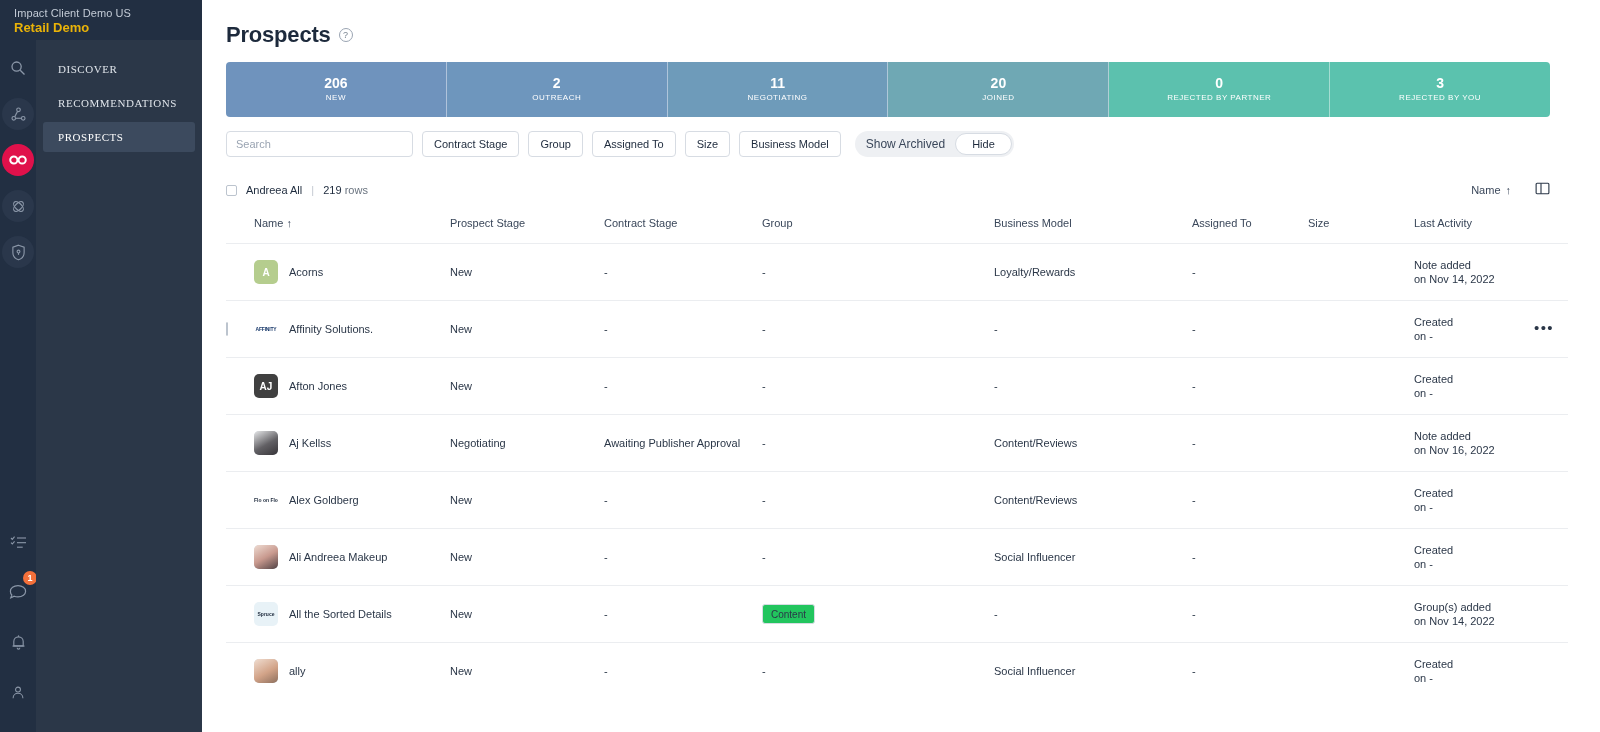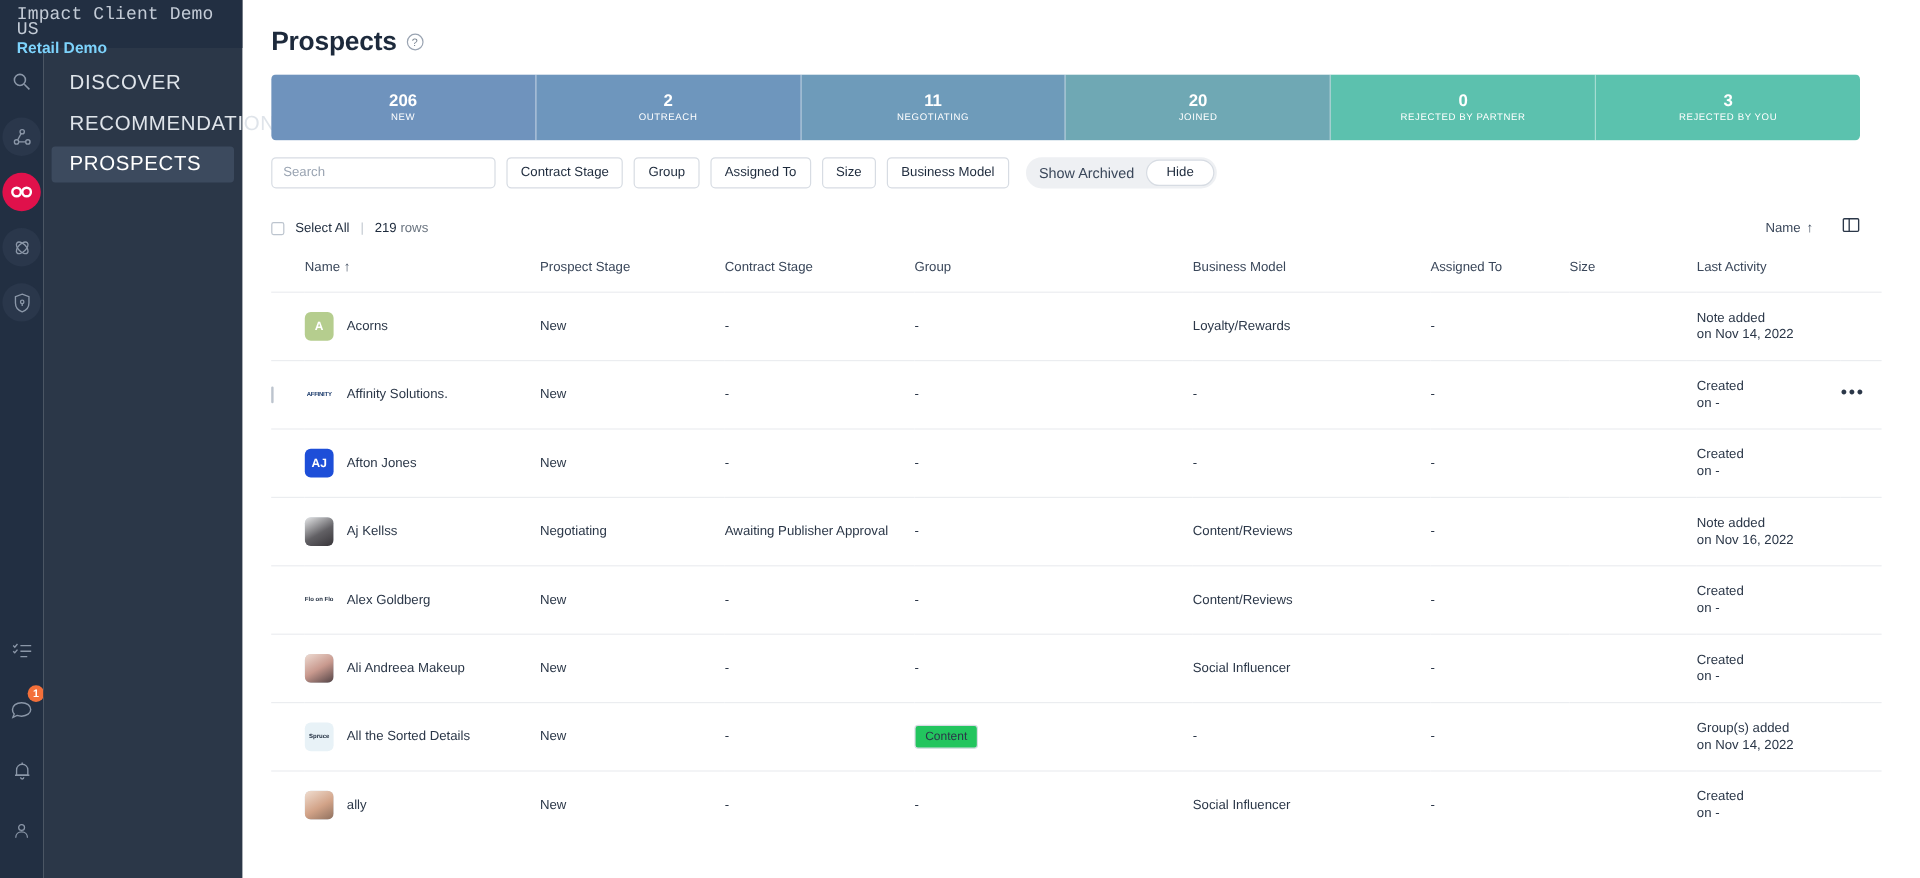--- a/index.html
+++ b/index.html
@@ -49,29 +49,29 @@
     width: 166px; height: 732px; flex: 0 0 166px;
     background: #2b3748;
     position: relative;
   }
   .sidebar-head {
     position: absolute; top: 0; left: -36px; width: 202px;
     padding: 7px 0 0 14px;
     background: #222f42;
     height: 40px;
   }
-  .org-sub { font-size: 15px; color: #c3cbd6; letter-spacing: .1px; line-height: 12px; font-family: Liberation Mono, monospace; }
-  .org-name { font-size: 13px; color: #7dd3fc; font-weight: 700; line-height: 16px; margin-top: 1px; }
+  .org-sub { font-size: 11px; color: #c3cbd6; letter-spacing: .1px; line-height: 12px; }
+  .org-name { font-size: 13px; color: #eab308; font-weight: 700; line-height: 16px; margin-top: 1px; }
   .nav { padding-top: 54px; }
   .nav-item {
     height: 30px; margin: 0 7px 4px 7px;
     display: flex; align-items: center;
     padding-left: 15px;
-    font-size: 17px; letter-spacing: .55px;
-    color: #dfe4ea; border-radius: 3px;
+    font-size: 11px; letter-spacing: .55px;
+    color: #dfe4ea; border-radius: 3px; font-family: Liberation Serif, serif;
   }
   .nav-item.selected { background: #3c4a5e; color: #ffffff; }
 
   
   .main {
     flex: 1 1 auto; height: 732px; background: #fff;
     padding: 0 50px 0 24px;
     overflow: hidden;
   }
   .page-title-row { display: flex; align-items: center; gap: 8px; padding: 22px 0 14px 0; }
@@ -324,21 +324,21 @@
       <div class="chip">Business Model</div>
       <div class="toggle-wrap">
         <span class="toggle-label">Show Archived</span>
         <span class="toggle-on">Hide</span>
       </div>
     </div>
 
     <div class="selectall-row">
       <span class="cb"></span>
       <span class="selectall-text">
-        <span>Select All</span>
+        <span>Andreea All</span>
         <span class="sep">|</span>
         <span>219</span>
         <span class="muted">rows</span>
       </span>
       <span class="selectall-right">
         <span class="sortlabel">
           <span>Name</span>
           <span>↑</span>
         </span>
         <span>
@@ -418,21 +418,21 @@
             <td>
               <div class="la">Created</div>
               <div class="la l2">on -</div>
             </td>
             <td><span class="dots">•••</span></td>
           </tr>
           <tr>
             <td></td>
             <td>
               <div class="namecell">
-                <span class="avatar" style="background: #1d4ed8;">AJ</span>
+                <span class="avatar" style="background: #404040;">AJ</span>
                 <span>Afton Jones</span>
               </div>
             </td>
             <td>New</td>
             <td class="dash">-</td>
             <td class="dash">-</td>
             <td class="dash">-</td>
             <td class="dash">-</td>
             <td></td>
             <td>

